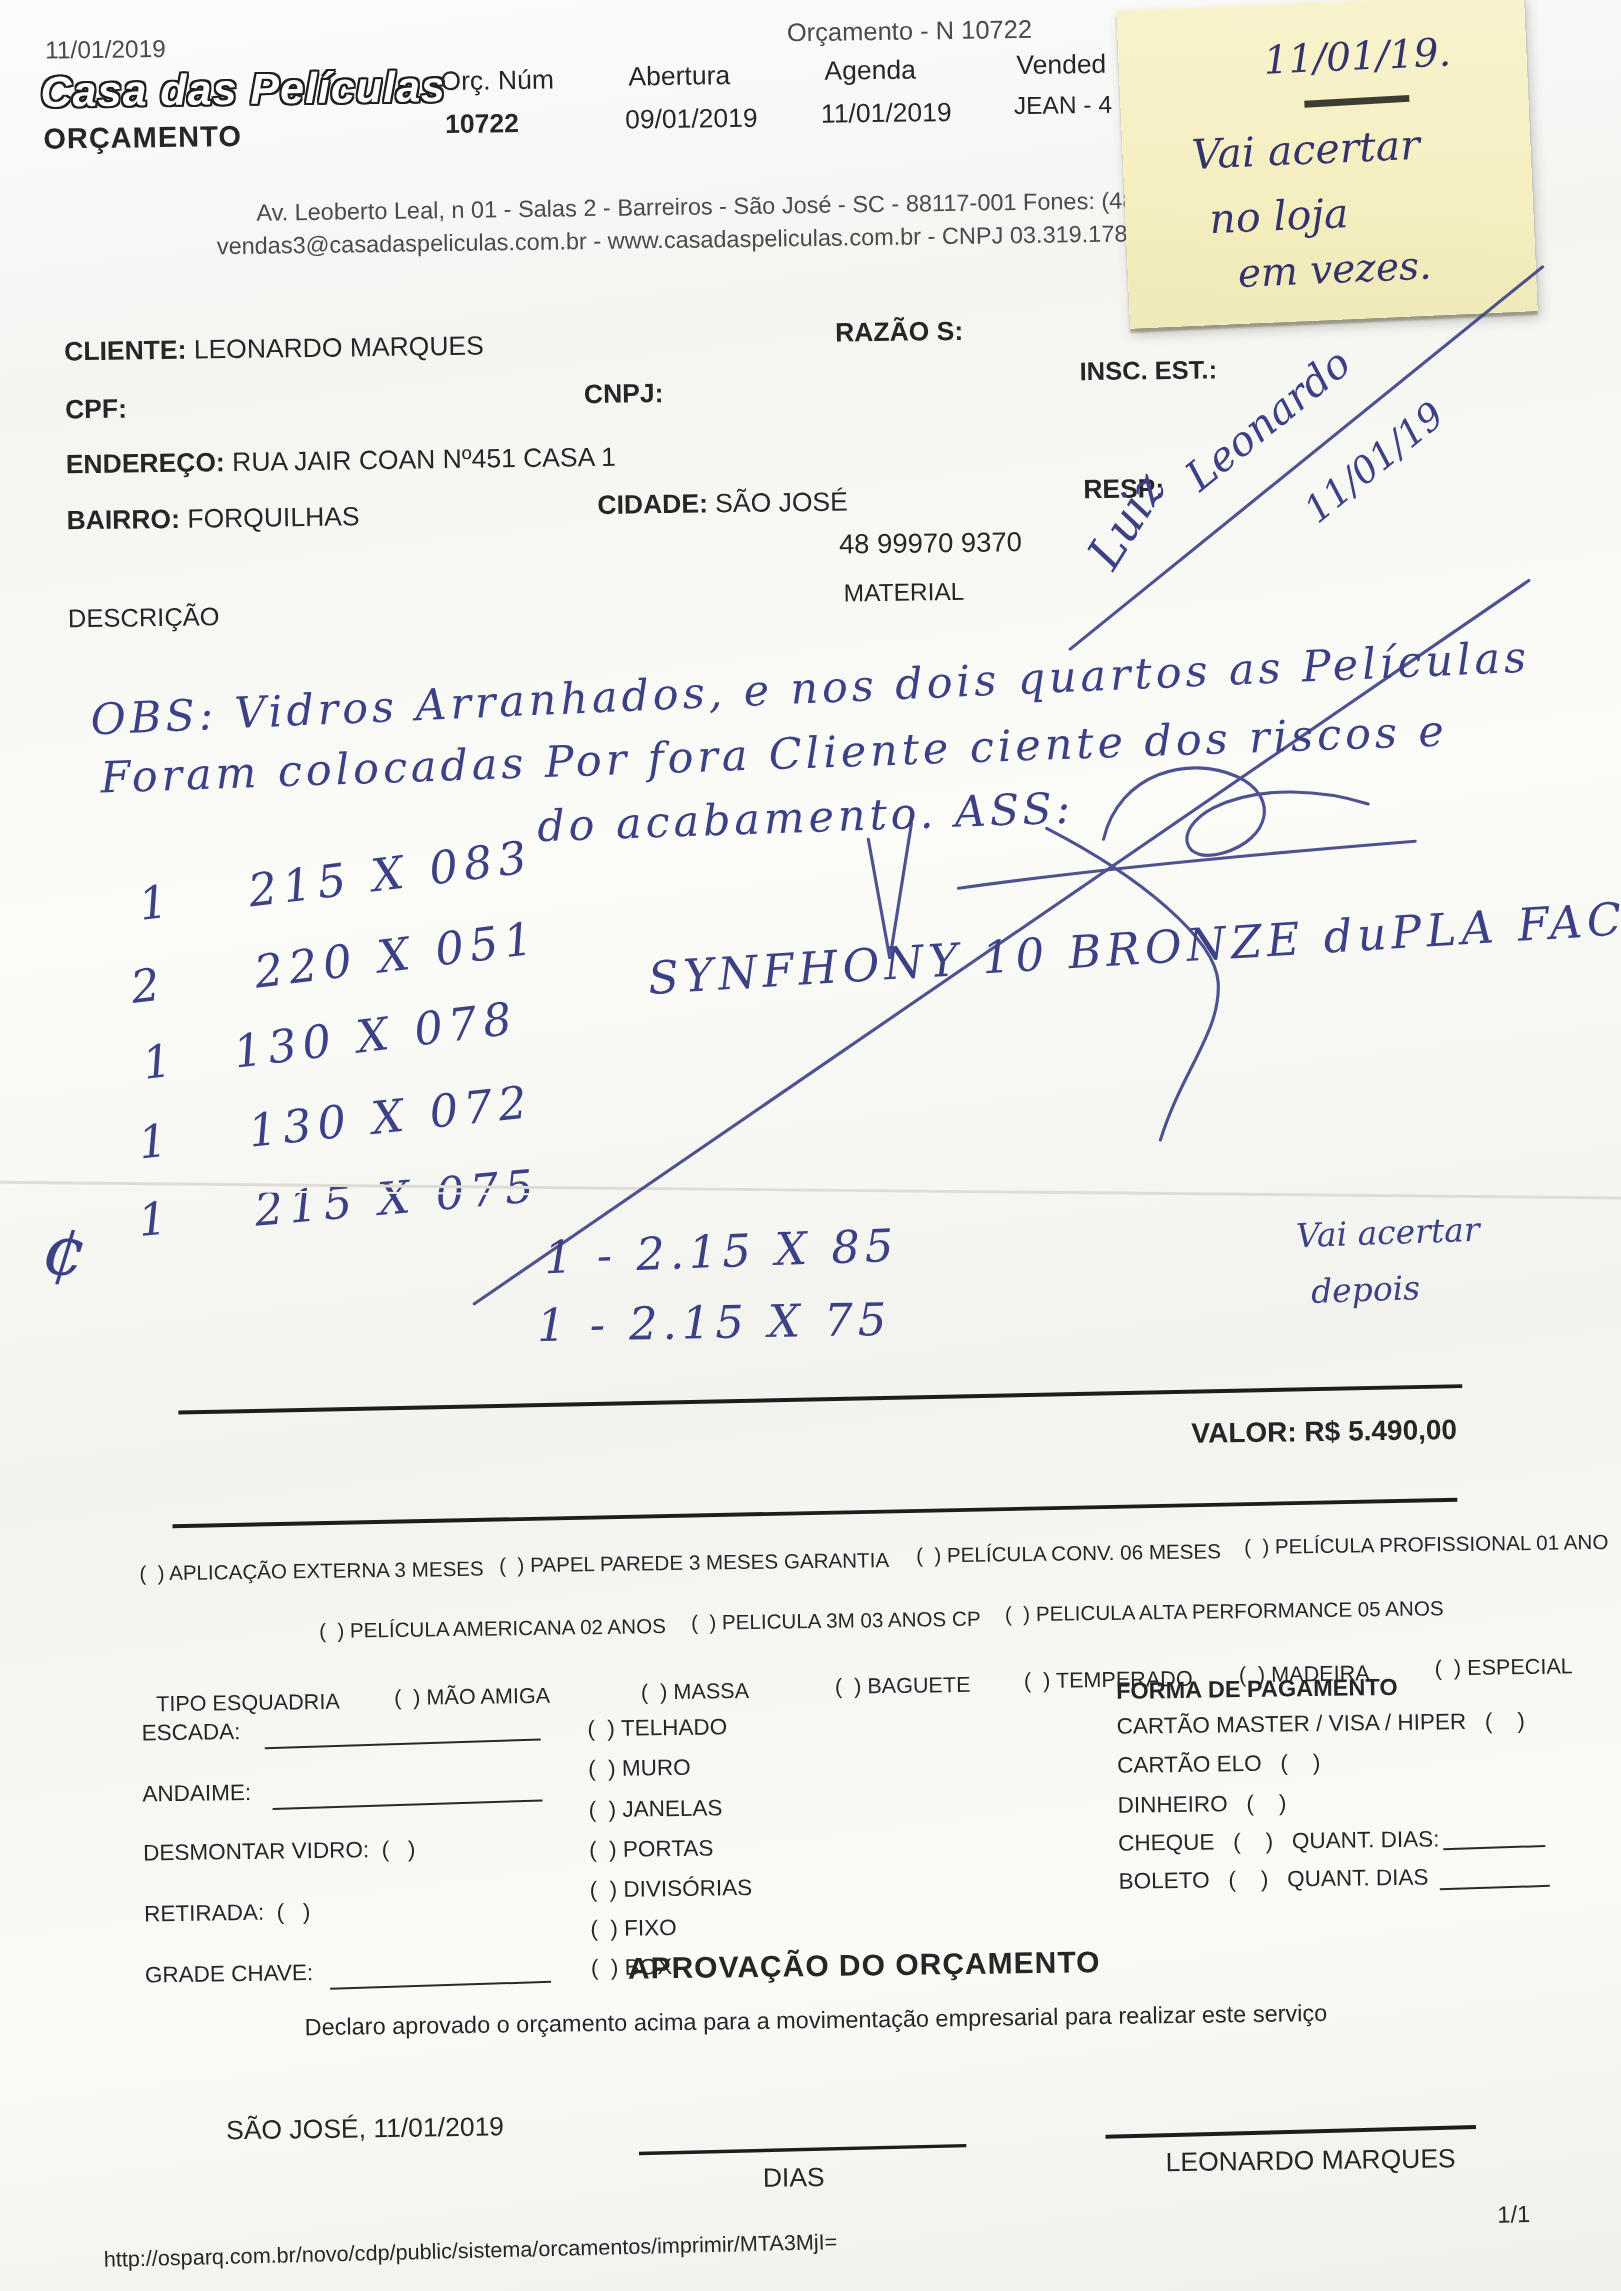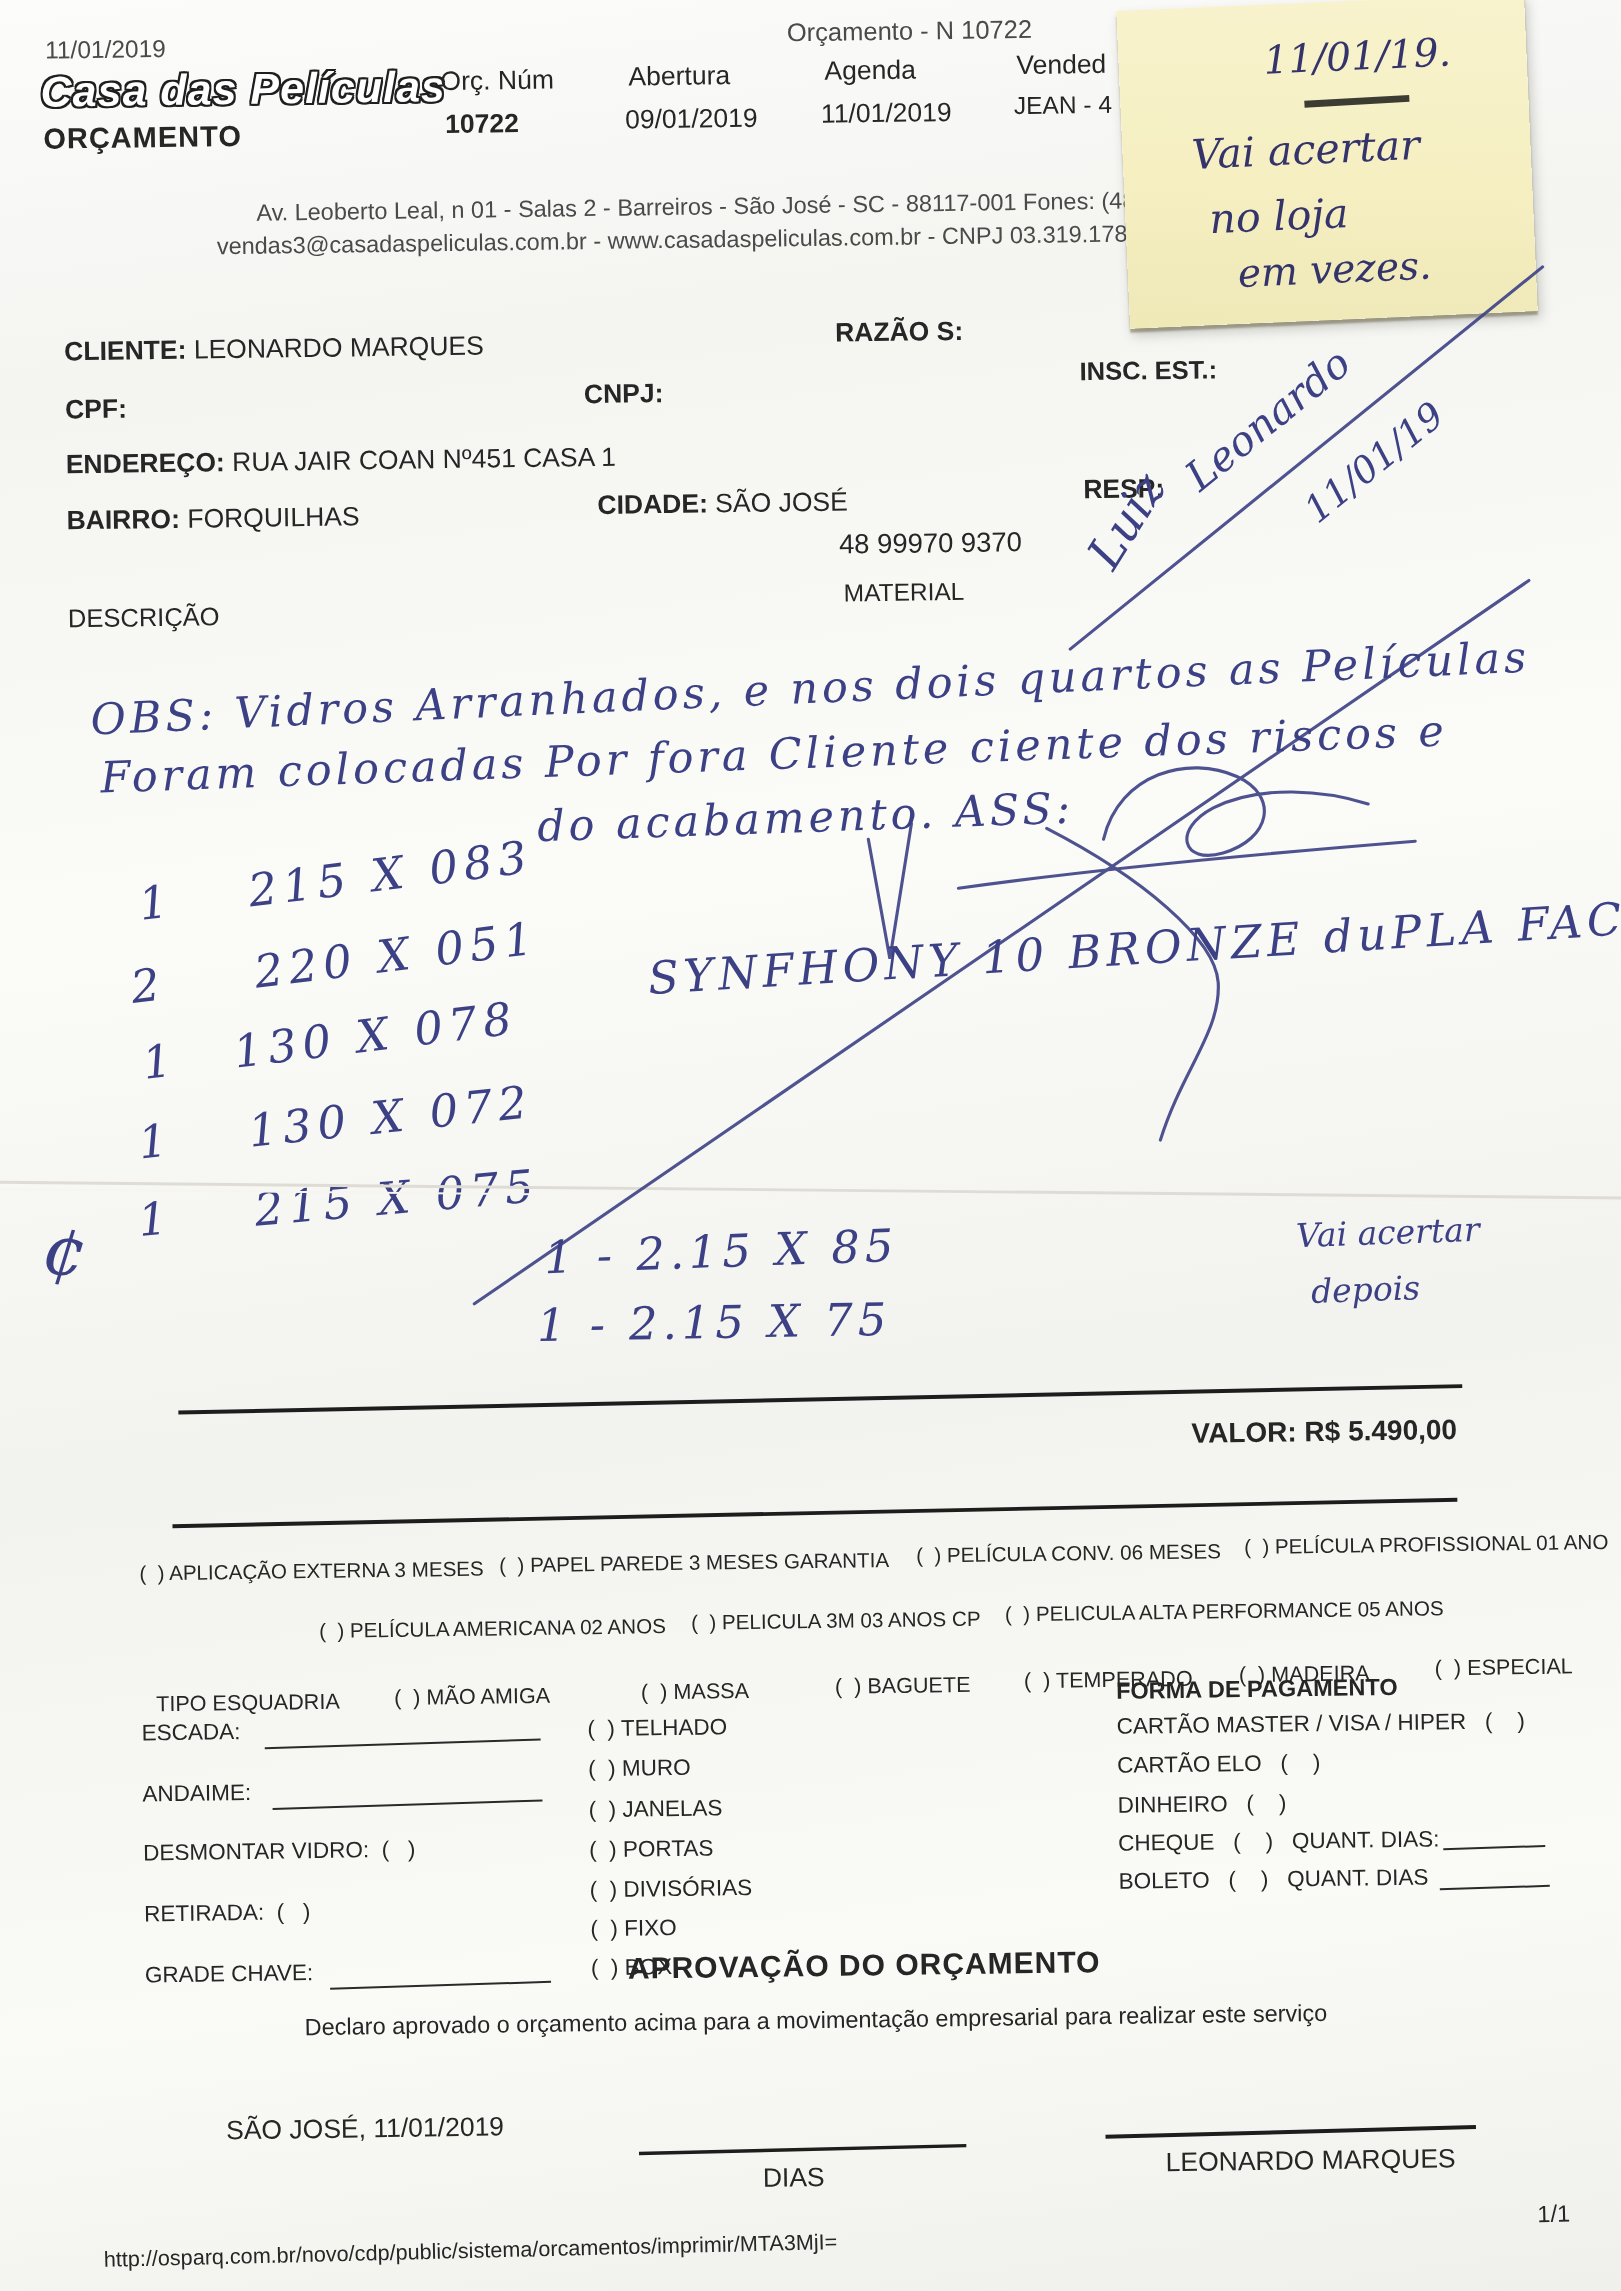--- a/index.html
+++ b/index.html
@@ -127,21 +127,21 @@
     <div class="uline" style="left:1427px;top:1856px;width:102px;transform:rotate(-1deg);"></div>
     <div class="uline" style="left:1423px;top:1896px;width:110px;transform:rotate(-1deg);"></div>
 
     <div class="abs p b" style="left:610px;top:1949px;font-size:30px;letter-spacing:1px;">APROVAÇÃO DO ORÇAMENTO</div>
     <div class="abs p" style="left:286px;top:2007px;font-size:23.5px;">Declaro aprovado o orçamento acima para a movimentação empresarial para realizar este serviço</div>
     <div class="abs p" style="left:206px;top:2107px;font-size:26.5px;">SÃO JOSÉ, 11/01/2019</div>
     <div class="abs p" style="left:742px;top:2162px;font-size:26.5px;">DIAS</div>
     <div class="abs p" style="left:1145px;top:2152px;font-size:26.5px;">LEONARDO MARQUES</div>
 
     <div class="abs p" style="left:82px;top:2233px;font-size:21.6px;transform:rotate(-0.6deg);">http://osparq.com.br/novo/cdp/public/sistema/orcamentos/imprimir/MTA3MjI=</div>
-    <div class="abs p" style="left:1476px;top:2211px;font-size:23.5px;transform:rotate(-0.6deg);margin-left:40px;">1/1</div>
+    <div class="abs p" style="left:1476px;top:2211px;font-size:23.5px;transform:rotate(-0.6deg);">1/1</div>
   </div>
 
   <div class="abs hw ink" style="left:90px;top:663px;font-size:43px;letter-spacing:3.9px;transform:rotate(-2.5deg);">OBS: Vidros Arranhados, e nos dois quartos as Películas</div>
   <div class="abs hw ink" style="left:100px;top:729px;font-size:43px;letter-spacing:3.9px;transform:rotate(-2deg);">Foram colocadas Por fora Cliente ciente dos riscos e</div>
   <div class="abs hw ink" style="left:537px;top:792px;font-size:43px;letter-spacing:3.9px;transform:rotate(-2deg);">do acabamento. ASS:</div>
 
   <div class="abs hw ink" style="left:57px;top:806px;font-size:45px;letter-spacing:5.9px;transform:rotate(-7deg);">
     <span>1</span><span style="margin-left:76px;">215 X 083</span>
   </div>
   <div class="abs hw ink" style="left:49px;top:888px;font-size:45px;letter-spacing:5.9px;transform:rotate(-7deg);">

